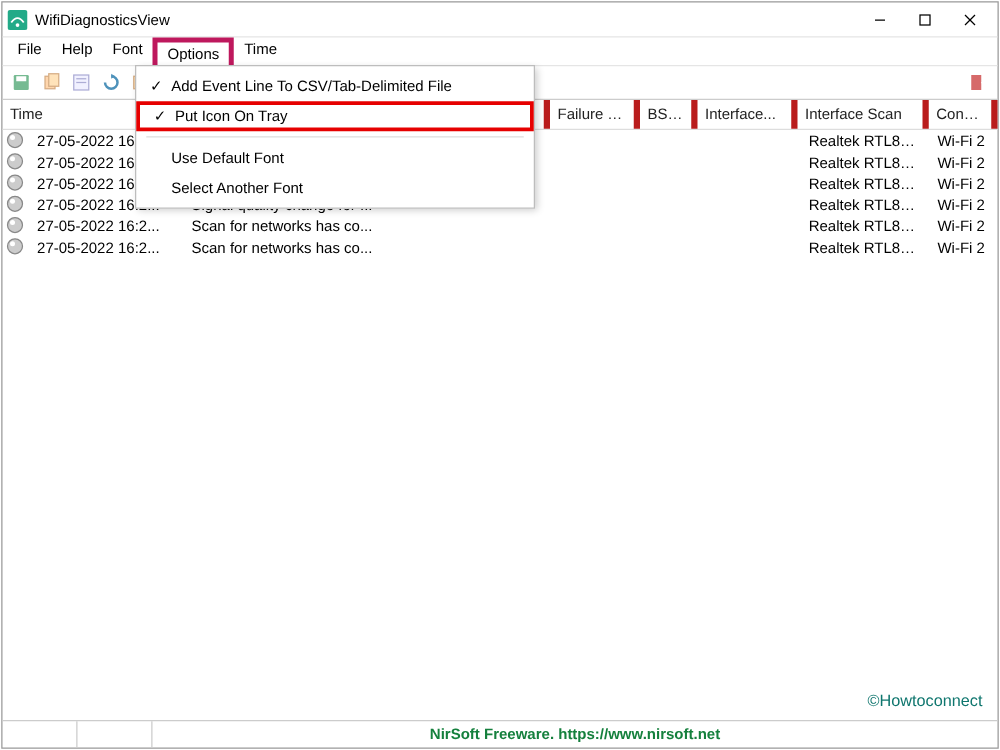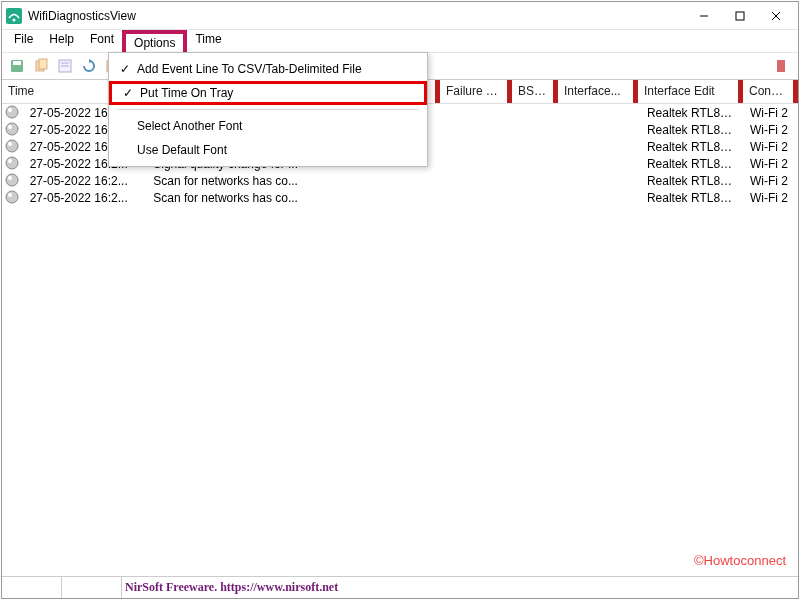--- a/index.html
+++ b/index.html
@@ -15,27 +15,27 @@
 .toolbar { height: 28px; border-top: 1px solid #e5e5e5; border-bottom: 1px solid #ccc; display: flex; align-items: center; padding: 0 6px; gap: 6px; }
 .toolbar .tbtn { width: 18px; height: 18px; display: flex; align-items: center; justify-content: center; opacity: .8; }
 .headerrow { height: 24px; border-bottom: 1px solid #ddd; display: flex; }
 .headerrow .hcell { border-right: 5px solid #b91c1c; padding: 4px 6px; overflow: hidden; white-space: nowrap; text-overflow: ellipsis; font-size: 12px; color: #222; }
 .rows { flex: 1; overflow: hidden; position: relative; }
 .row { height: 17px; display: flex; align-items: center; }
 .row .ricon { width: 16px; height: 16px; margin: 0 3px; }
 .row .rcell { padding: 0 6px; overflow: hidden; white-space: nowrap; text-overflow: ellipsis; font-size: 12px; }
 .statusbar { border-top: 1px solid #ccc; height: 22px; display: flex; }
 .statusbar .spane { border-right: 1px solid #ccc; padding: 3px 6px; }
-.statusbar .link { flex: 1; text-align: left; color: #701a75; font-weight: bold; padding: 3px; font-family: Liberation Serif, serif; }
+.statusbar .link { flex: 1; text-align: center; color: #15803d; font-weight: bold; padding: 3px; }
 .dropdown { position: absolute; top: 52px; left: 108px; width: 320px; background: #fff; border: 1px solid #bdbdbd; box-shadow: 2px 2px 6px rgba(0,0,0,.2); z-index: 10; padding: 4px 0; }
 .dropdown .ditem { height: 24px; display: flex; align-items: center; padding: 0 10px 0 4px; }
 .dropdown .ditem .check { width: 24px; text-align: center; }
 .dropdown .sep { height: 1px; background: #ddd; margin: 4px 8px; }
 .dropdown .highlight-tray { border: 3px solid #e60000; }
-.watermark { position: absolute; right: 14px; bottom: 32px; color: #ef4444; font-size: 13px; }
+.watermark { position: absolute; right: 14px; bottom: 32px; color: #0f766e; font-size: 13px; }
 .col-time{width:145px} .col-event{width:250px} .col-re{width:35px} .col-fail{width:72px} .col-bssid{width:46px} .col-conn{width:80px} .col-ifname{width:105px} .col-ifg{width:55px}
 .rcol-time{width:126px} .rcol-event{width:271px} .rcol-gap{width:233px} .rcol-ifname{width:105px} .rcol-ifg{width:55px}
 </style>
 </head>
 <body>
 
 <div class="window">
 
   <div class="titlebar">
     <span class="icon">
@@ -119,21 +119,21 @@
       </div>
   </div>
 
   <div class="headerrow">
     <div class="hcell col-time">Time</div>
     <div class="hcell col-event" style="flex:1;min-width:60px">Event</div>
     <div class="hcell col-re">re...</div>
     <div class="hcell col-fail">Failure Tray</div>
     <div class="hcell col-bssid">BSSID</div>
     <div class="hcell col-conn">Interface...</div>
-    <div class="hcell col-ifname">Interface Edit</div>
+    <div class="hcell col-ifname">Interface Scan</div>
     <div class="hcell col-ifg">Connec...</div>
   </div>
 
   <div class="rows">
     <div class="row">
       <span class="ricon"><svg width="14" height="14">
             <circle cx="7" cy="7" r="6" fill="#ccc" stroke="#888"></circle>
             <circle cx="5" cy="5" r="2" fill="#fff"></circle>
           </svg></span>
       <span class="rcell rcol-time">27-05-2022 16:2...</span>
@@ -207,26 +207,26 @@
 
 </div>
 
 <div class="dropdown">
   <div class="ditem">
     <span class="check">✓</span>
     <span>Add Event Line To CSV/Tab-Delimited File</span>
   </div>
   <div class="ditem highlight-tray">
     <span class="check">✓</span>
-    <span>Put Time On Tray</span>
+    <span>Put Icon On Tray</span>
   </div>
   <div class="sep"></div>
   <div class="ditem">
     <span class="check"></span>
-    <span>Select Another Font</span>
+    <span>Use Default Font</span>
   </div>
   <div class="ditem">
     <span class="check"></span>
-    <span>Use Default Font</span>
+    <span>Select Another Font</span>
   </div>
 </div>
 
 <div class="watermark">©Howtoconnect</div>
 
 </body></html>

